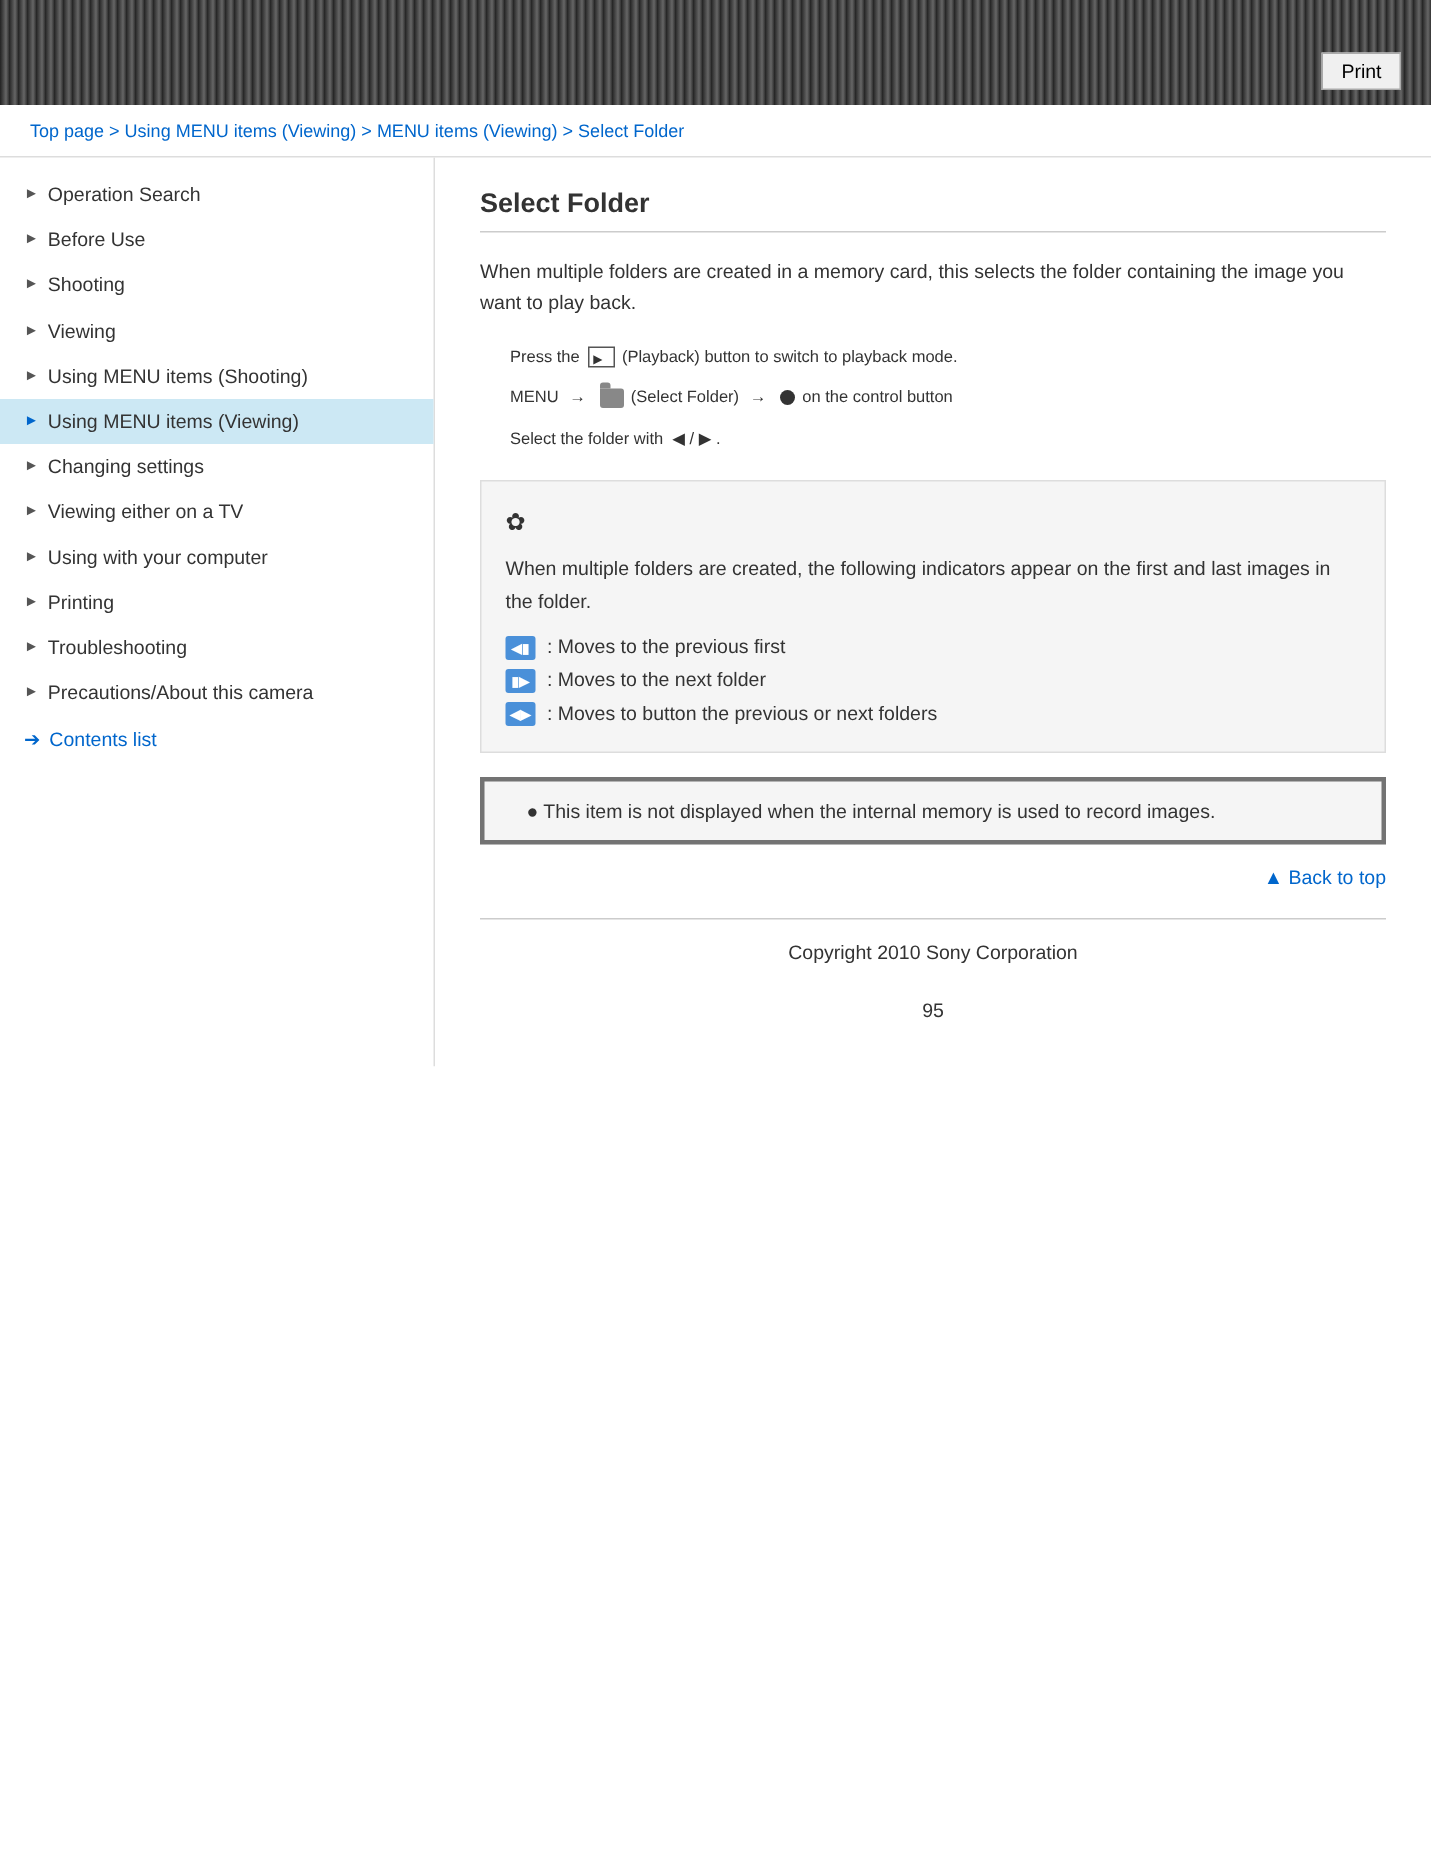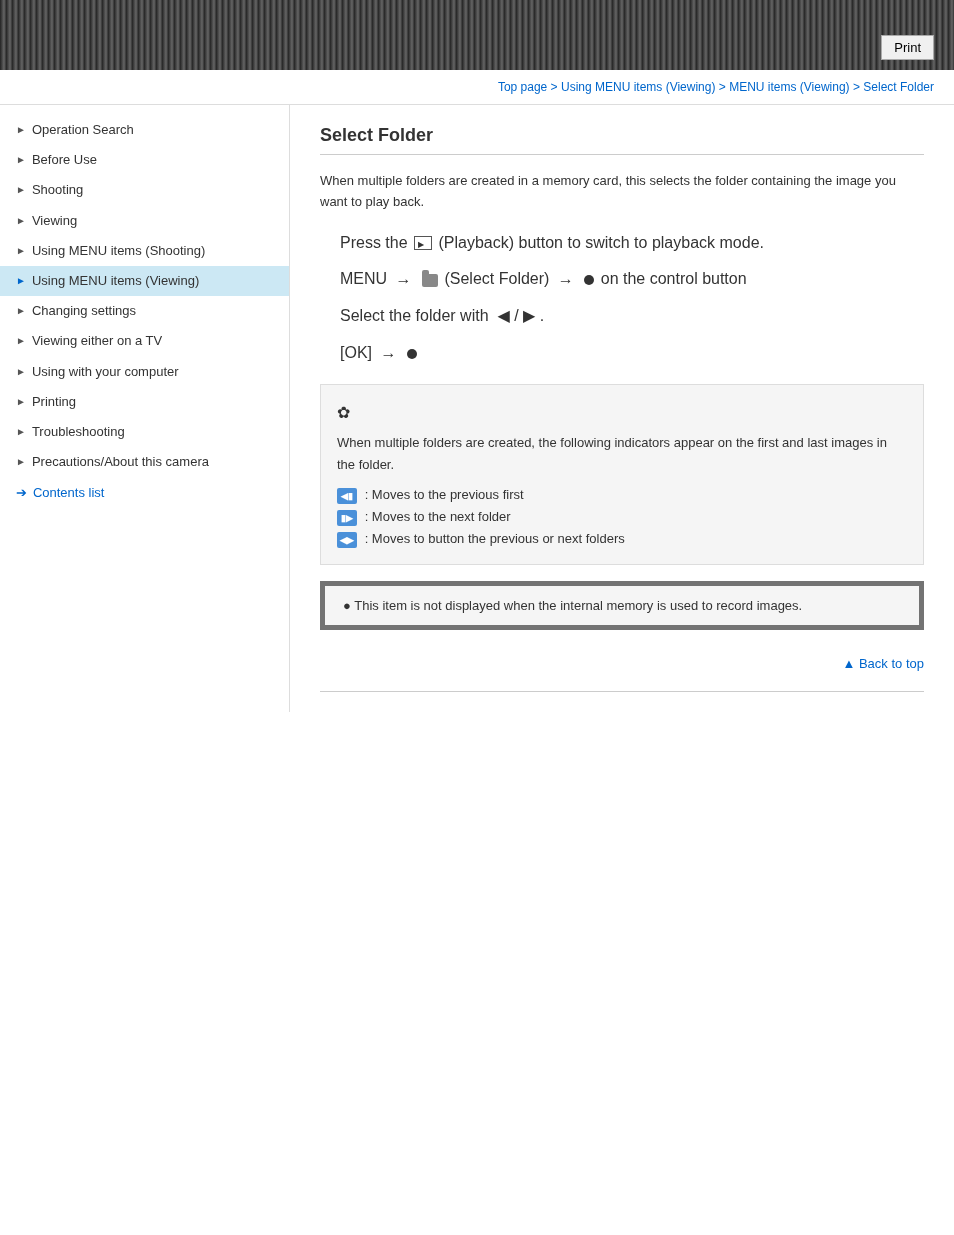--- a/index.html
+++ b/index.html
@@ -21,21 +21,21 @@
       padding: 4px 12px;
       font-size: 13px;
       cursor: pointer;
     }
 
     
     .breadcrumb-bar {
       padding: 10px 20px;
       font-size: 12px;
       color: #0066cc;
-      text-align: right;
+      text-align: left;
       border-bottom: 1px solid #ddd;
     }
     .breadcrumb-bar a { color: #0066cc; text-decoration: none; }
 
     
     .main-layout {
       display: flex;
       min-height: 600px;
     }
 
@@ -103,21 +103,21 @@
     }
 
     .content-desc {
       font-size: 13px;
       color: #333;
       margin-bottom: 16px;
       line-height: 1.6;
     }
 
     .instruction-line {
-      font-size: 16px;
+      font-size: 11px;
       color: #333;
       margin: 8px 0 8px 20px;
       line-height: 1.8;
     }
 
     .note-box {
       background: #f5f5f5;
       border: 1px solid #ddd;
       padding: 14px 16px;
       margin: 16px 0;
@@ -139,23 +139,23 @@
       text-align: center;
       line-height: 16px;
       margin-right: 4px;
       border-radius: 2px;
       vertical-align: middle;
       font-weight: bold;
     }
 
     .warning-box {
       background: #f5f5f5;
-      border: 5px solid #737373;
-      padding: 12px 8px;
-      margin: 16px 0;
+      border: 3px solid #737373;
+      padding: 12px 18px;
+      margin: 4px 0;
       font-size: 13px;
     }
     .warning-bullet {
       margin-left: 10px;
     }
 
     .back-to-top {
       text-align: right;
       padding: 10px 0;
       font-size: 13px;
@@ -318,24 +318,20 @@
       MENU <span class="arrow-right">→</span>
       <span class="folder-icon"></span>
       (Select Folder) <span class="arrow-right">→</span>
       <span class="circle-dot"></span> on the control button
     </div>
 
     <div class="instruction-line">
       Select the folder with &nbsp;◀ / ▶ .
     </div>
 
-    <div class="instruction-line">
-      [OK] <span class="arrow-right">→</span>
-      <span class="circle-dot"></span>
-    </div>
 
     <div class="note-box">
       <div class="note-icon">✿</div>
       <div>When multiple folders are created, the following indicators appear on the first and last images in the folder.</div>
       <div style="margin-top:8px;">
         <span class="icon-indicator">◀▮</span>
         <span>: Moves to the previous first</span>
       </div>
       <div>
         <span class="icon-indicator">▮▶</span>
@@ -350,15 +346,17 @@
     <div class="warning-box">
       <span class="warning-bullet">● </span>
       <span>This item is not displayed when the internal memory is used to record images.</span>
     </div>
 
     <div class="back-to-top">
       <a href="#">▲ <span>Back to top</span></a>
     </div>
 
     <div class="footer-divider"></div>
+    <div class="footer-copyright">Copyright 2010 Sony Corporation</div>
+    <div class="page-number">95</div>
 
   </div>
 </div>
 
 </body></html>

